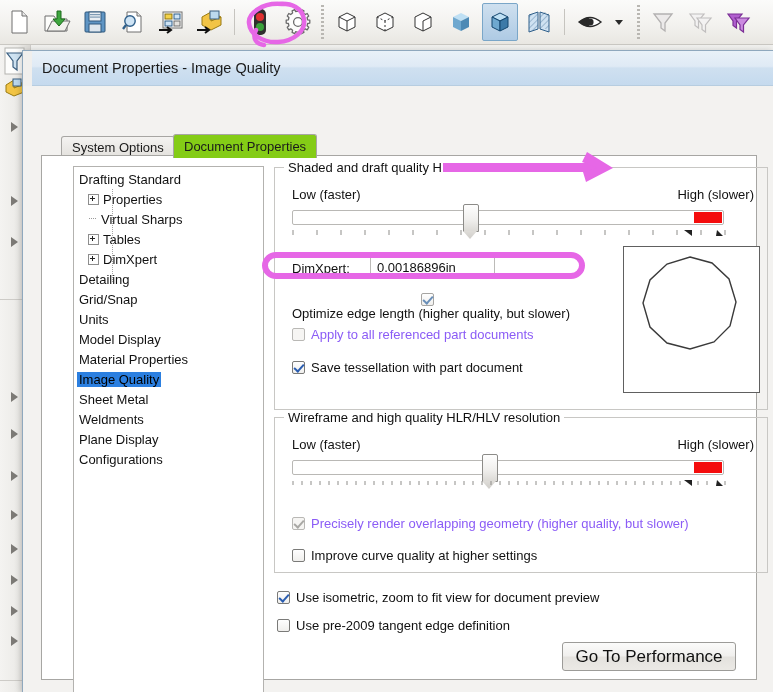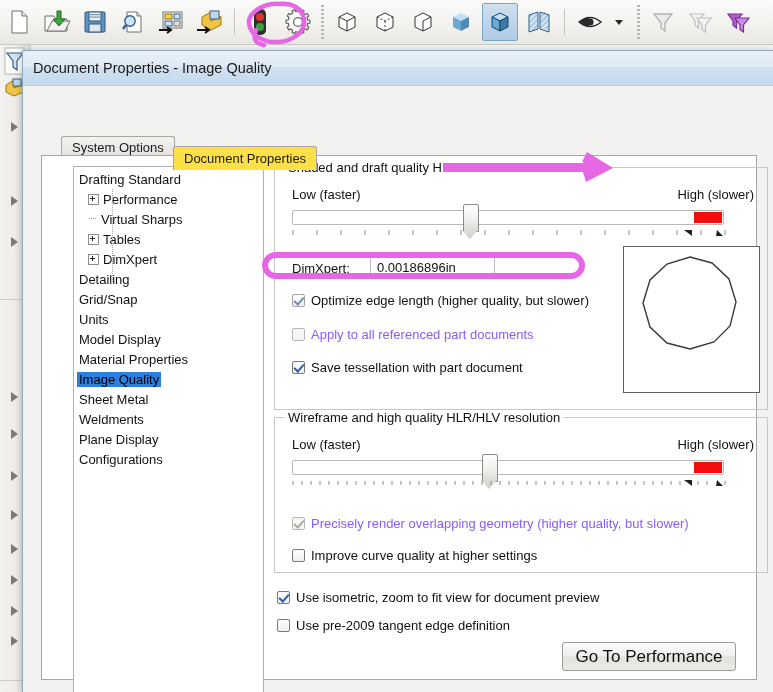--- a/index.html
+++ b/index.html
@@ -68,21 +68,21 @@
     border: 1px solid #8fa8bd;
     border-right: none; border-bottom: none;
     box-shadow: -2px 0 6px rgba(0,0,0,.16);
   }
   .dlg-title {
     height: 34px;
     background: linear-gradient(to bottom,#e9f1f8 0%,#dfeaf5 45%,#cfe0f0 50%,#c5daee 100%);
     border-bottom: 1px solid #b7cde0;
     display: flex; align-items: center;
     padding-left: 10px;
-    font-size: 14.5px; color: #1b1b1b;
+    font-size: 14.5px; color: #1b1b1b; margin-left: 9px;
   }
   .dlg-body {
     position: relative;
     height: 684px;
     background: #f3f2f0;
     padding: 0;
   }
 
   
   .tabstrip {
@@ -94,22 +94,22 @@
     display: flex; align-items: center;
     font-size: 13px; color: #1b1b1b;
     border: 1px solid #a7a6a3; border-bottom: none;
     border-radius: 3px 3px 0 0;
   }
   .tab.inactive {
     background: linear-gradient(to bottom,#f4f3f1,#e3e1dd);
     left: 20px; top: 2px; height: 20px;
   }
   .tab.active {
-    background: #fde047;
-    left: 132px; top: 12px; height: 23px; z-index: 3;
+    background: #84cc16;
+    left: 132px; top: 0; height: 23px; z-index: 3;
     border-color: #a7a6a3;
   }
   .tabpanel {
     position: absolute; left: 18px; top: 69px; width: 714px; height: 523px;
     background: #ffffff; border: 1px solid #a7a6a3;
   }
 
   
   .tree {
     position: absolute; left: 31px; top: 10px;
@@ -461,21 +461,21 @@
 
         <div class="tree">
           <div class="treeline"></div>
 
           <div class="tree-row">
             <span class="lbl">Drafting Standard</span>
           </div>
           <div class="tree-row">
             <span class="indent"></span>
             <span class="expander"></span>
-            <span class="lbl">Performance</span>
+            <span class="lbl">Properties</span>
           </div>
           <div class="tree-row">
             <span class="indent"></span>
             <span class="dashlead"></span>
             <span class="lbl">Virtual Sharps</span>
           </div>
           <div class="tree-row">
             <span class="indent"></span>
             <span class="expander"></span>
             <span class="lbl">Tables</span>
@@ -554,21 +554,21 @@
               </g>
               <path d="M392 2 L400 2 L400 8 Z" fill="#222"></path>
               <path d="M425 2 L431 8 L424 8 Z" fill="#222"></path>
             </svg>
 
             <span class="lbl-small" style="position:absolute; left:17px; top:93px;">DimXpert:</span>
             <div class="field" style="left:95px; top:88px; width:125px; height:22px;">
               <span>0.00186896in</span>
             </div>
 
-            <div class="cbrow" style="left:17px; top:125px;">
+            <div class="cbrow" style="left:17px; top:125px;flex-direction:column;">
               <span class="cb checked gray"></span>
               <span>Optimize edge length (higher quality, but slower)</span>
             </div>
 
             <div class="cbrow disabled" style="left:17px; top:159px;">
               <span class="cb disabled"></span>
               <span>Apply to all referenced part documents</span>
             </div>
 
             <div class="cbrow" style="left:17px; top:192px;">

